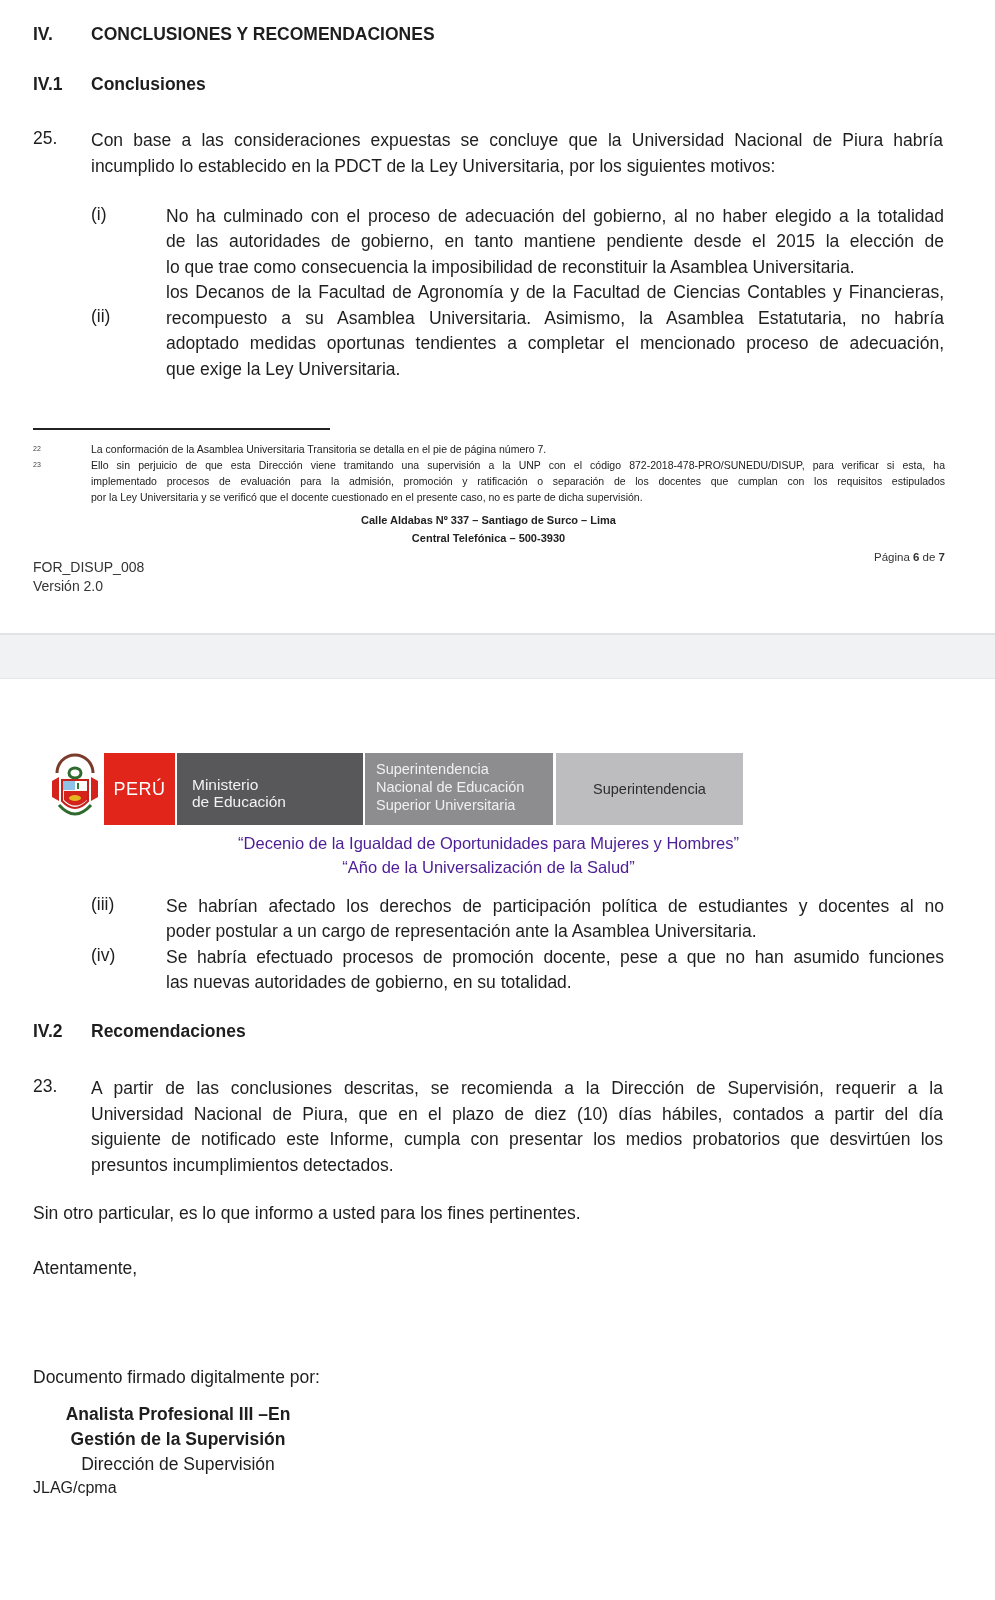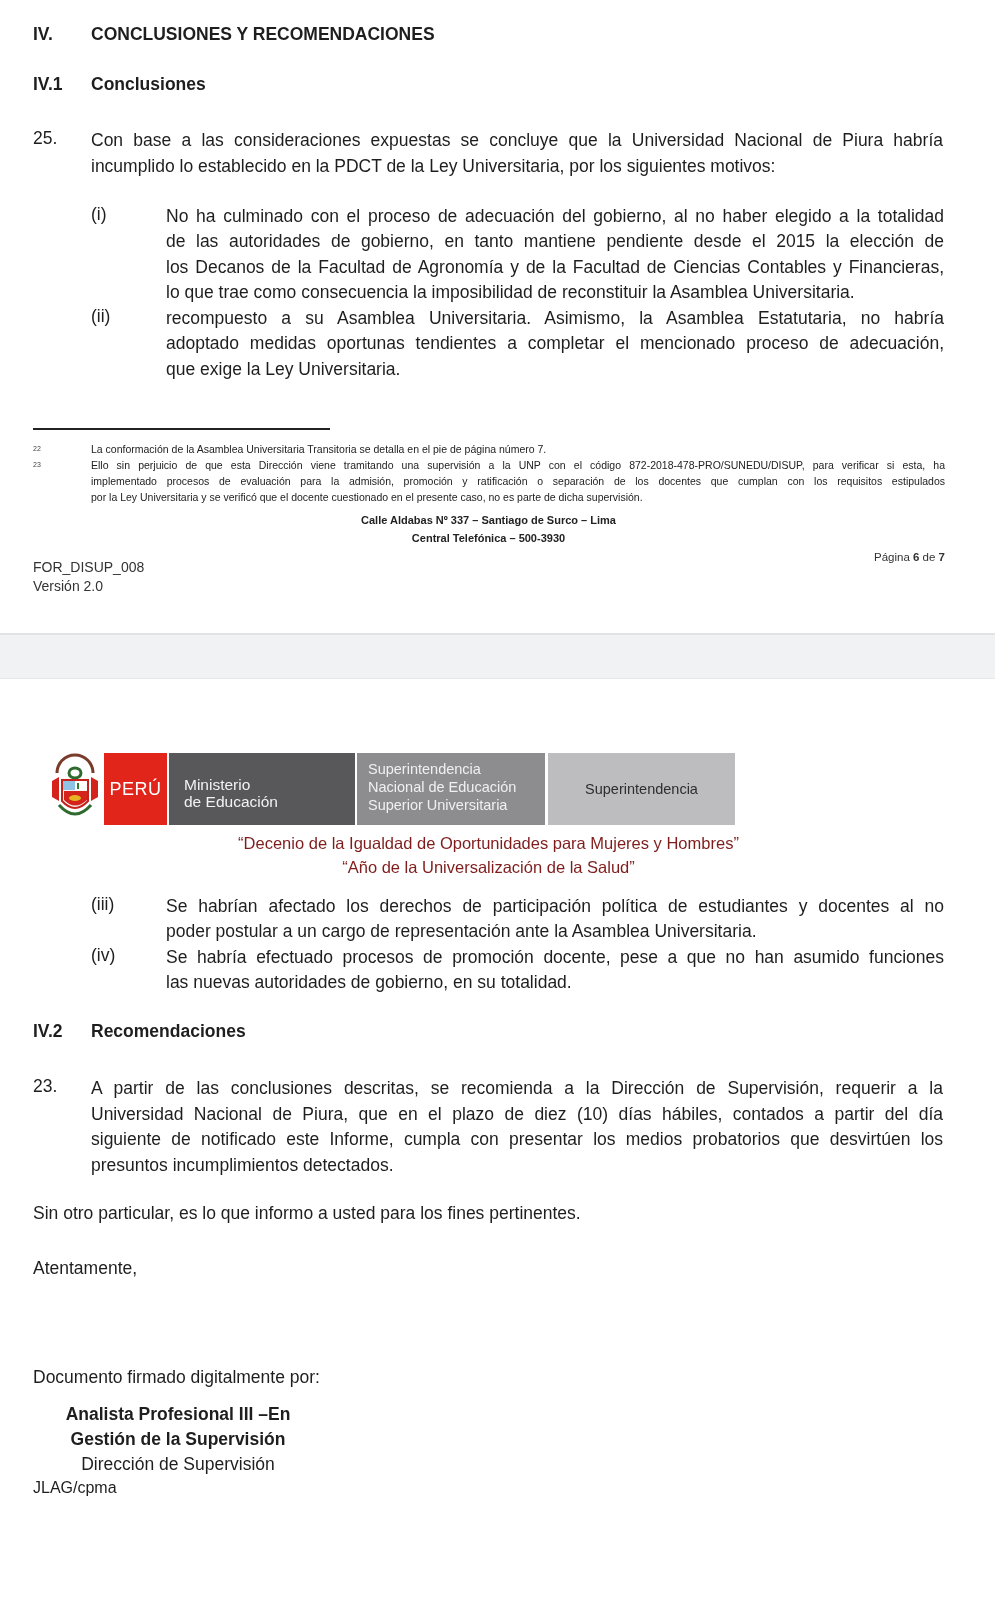--- a/index.html
+++ b/index.html
@@ -36,27 +36,27 @@
 
   .gap {
     left: 0; top: 633px; width: 995px; height: 43px;
     background: #f1f2f4;
     border-top: 2px solid #e2e3e5;
     border-bottom: 1px solid #e6e7e9;
   }
 
   .banner { left: 47px; top: 753px; height: 72px; display: flex; }
   .crest { width: 57px; height: 72px; position: relative; }
-  .peru-box { width: 63px; height: 72px; background: #e1251b; color: #fff; font-size: 18px; display:flex; align-items:center; justify-content:center; letter-spacing: 0.5px; }
+  .peru-box { width: 71px; height: 72px; background: #e1251b; color: #fff; font-size: 18px; display:flex; align-items:center; justify-content:center; letter-spacing: 0.5px; }
   .minedu { width: 186px; height: 72px; background: #58585b; color:#f2f2f2; font-size: 15.5px; line-height: 17px; display:flex; flex-direction:column; justify-content:center; padding-left: 15px; box-sizing: border-box; margin-left: 2px; padding-top: 8px; }
   .sunedu { width: 188px; height: 72px; background: #8d8d90; color:#f0f0f0; font-size: 14.5px; line-height: 18px; padding-left: 11px; padding-top: 7px; box-sizing: border-box; margin-left: 2px; }
   .super { width: 187px; height: 72px; background: #bdbdc0; color:#2e2e2e; font-size: 14.5px; display:flex; align-items:center; justify-content:center; margin-left: 3px; }
   .direc { width: 186px; height: 72px; background: #dcdee1; color:#2e2e2e; font-size: 14.5px; line-height: 21px; display:flex; flex-direction:column; align-items:center; justify-content:center; margin-left: 4px; }
 
-  .motto { left: 0; width: 977px; text-align:center; font-size: 16.5px; color:#7f1d1d; }
+  .motto { left: 0; width: 977px; text-align:center; font-size: 16.5px; color:#4c1d95; }
 
   .sign { font-size: 17.5px; text-align: center; line-height: 25px; }
 </style>
 </head>
 <body>
 
 <div class="abs doc h1">
   <span class="lbl">IV.</span><span>CONCLUSIONES Y RECOMENDACIONES</span>
 </div>
 
@@ -70,22 +70,22 @@
     <div class="line justify" style="text-align-last:justify;">Con base a las consideraciones expuestas se concluye que la Universidad Nacional de Piura habría</div>
     <div class="line">incumplido lo establecido en la PDCT de la Ley Universitaria, por los siguientes motivos:</div>
   </div>
 </div>
 
 <div>
   <div class="item-lbl doc" style="top:204px;">(i)</div>
   <div class="item-txt doc" style="top:204px;">
     <div style="text-align-last:justify;">No ha culminado con el proceso de adecuación del gobierno, al no haber elegido a la totalidad</div>
     <div style="text-align-last:justify;">de las autoridades de gobierno, en tanto mantiene pendiente desde el 2015 la elección de</div>
+    <div>lo que trae como consecuencia la imposibilidad de reconstituir la Asamblea Universitaria.</div>
     <div style="text-align-last:justify;">los Decanos de la Facultad de Agronomía y de la Facultad de Ciencias Contables y Financieras,</div>
-    <div>lo que trae como consecuencia la imposibilidad de reconstituir la Asamblea Universitaria.</div>
   </div>
 </div>
 
 <div>
   <div class="item-lbl doc" style="top:306px;">(ii)</div>
   <div class="item-txt doc" style="top:306px;">
     <div style="text-align-last:justify;">recompuesto a su Asamblea Universitaria. Asimismo, la Asamblea Estatutaria, no habría</div>
     <div style="text-align-last:justify;">adoptado medidas oportunas tendientes a completar el mencionado proceso de adecuación,</div>
     <div>que exige la Ley Universitaria.</div>
   </div>

